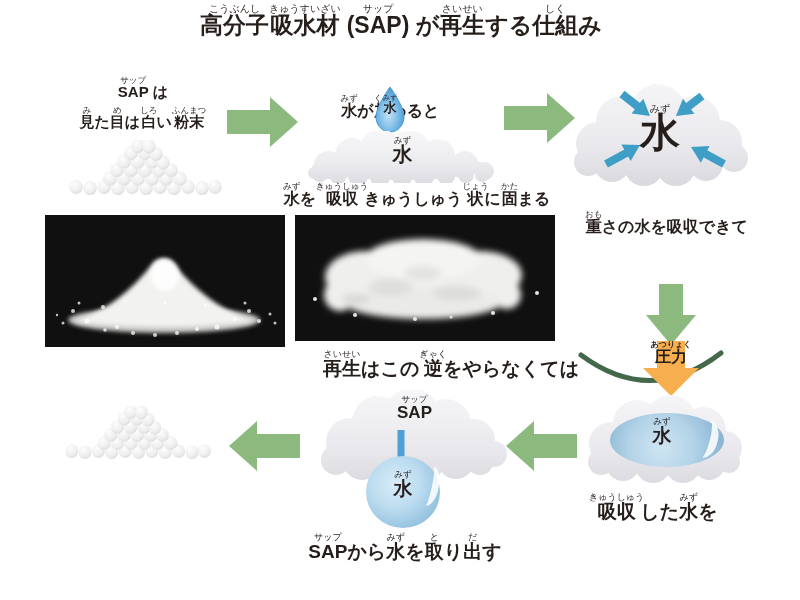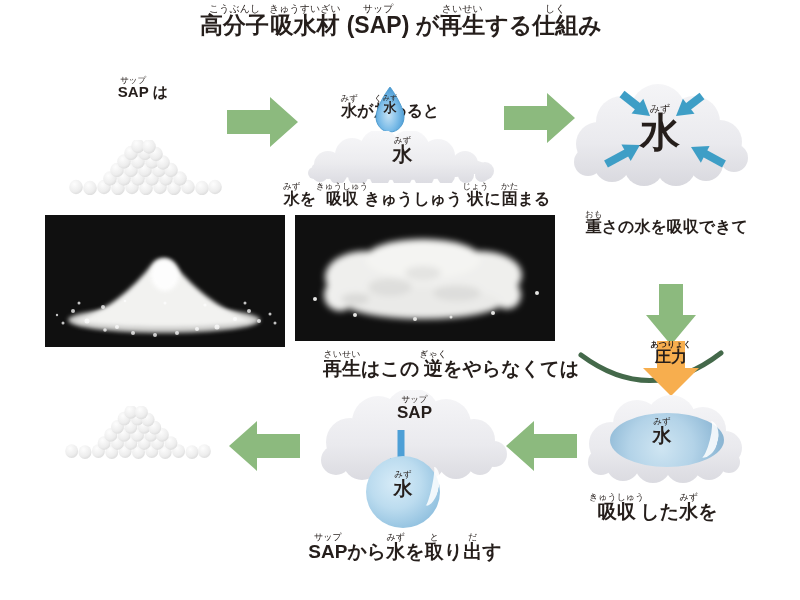--- a/index.html
+++ b/index.html
@@ -75,20 +75,21 @@
         <ellipse cx="88" cy="14" rx="6.8" ry="7.2"></ellipse>
         <ellipse cx="70" cy="6" rx="6.8" ry="7.2"></ellipse>
           <ellipse cx="81" cy="6.5" rx="6.8" ry="7.2"></ellipse>
       </g>
     </defs>
   </svg>
 
   <div class="txt ctr title" style="left:1px;top:4px;width:800px;"><ruby>高分子<rt>こうぶんし</rt></ruby><ruby>吸水材<rt>きゅうすいざい</rt></ruby><ruby> (</ruby><ruby>SAP<rt>サップ</rt></ruby><ruby>) が</ruby><ruby>再生<rt>さいせい</rt></ruby><ruby>する</ruby><ruby>仕組<rt>しく</rt></ruby><ruby>み</ruby></div>
 
   <div class="txt ctr lbl15" style="left:43px;top:76px;width:200px;"><ruby>SAP<rt>サップ</rt></ruby><ruby> は</ruby></div>
+  <div class="txt ctr lbl15" style="left:43px;top:106px;width:200px;"><ruby>見<rt>み</rt></ruby><ruby>た</ruby><ruby>目<rt>め</rt></ruby><ruby>は</ruby><ruby>白<rt>しろ</rt></ruby><ruby>い</ruby><ruby>粉末<rt>ふんまつ</rt></ruby></div>
   <svg class="abs" style="left:68px;top:140px;" width="155" height="55" viewBox="0 0 155 55">
       <use href="#pile"></use>
     </svg>
 
   <svg class="abs" style="left:227px;top:96px;" width="72" height="52" viewBox="0 0 72 52">
     <polygon points="0,14 43,14 43,1 71,26 43,51 43,38 0,38" style="fill:var(--green)"></polygon>
   </svg>
 
   <div class="txt ctr lbl16" style="left:295px;top:58px;width:190px;margin-top:36px;"><ruby>水<rt>みず</rt></ruby><ruby>が</ruby><ruby>加<rt>くわ</rt></ruby><ruby>わると</ruby></div>
   <svg class="abs" style="left:372px;top:86px;" width="36" height="47" viewBox="0 0 36 47">

